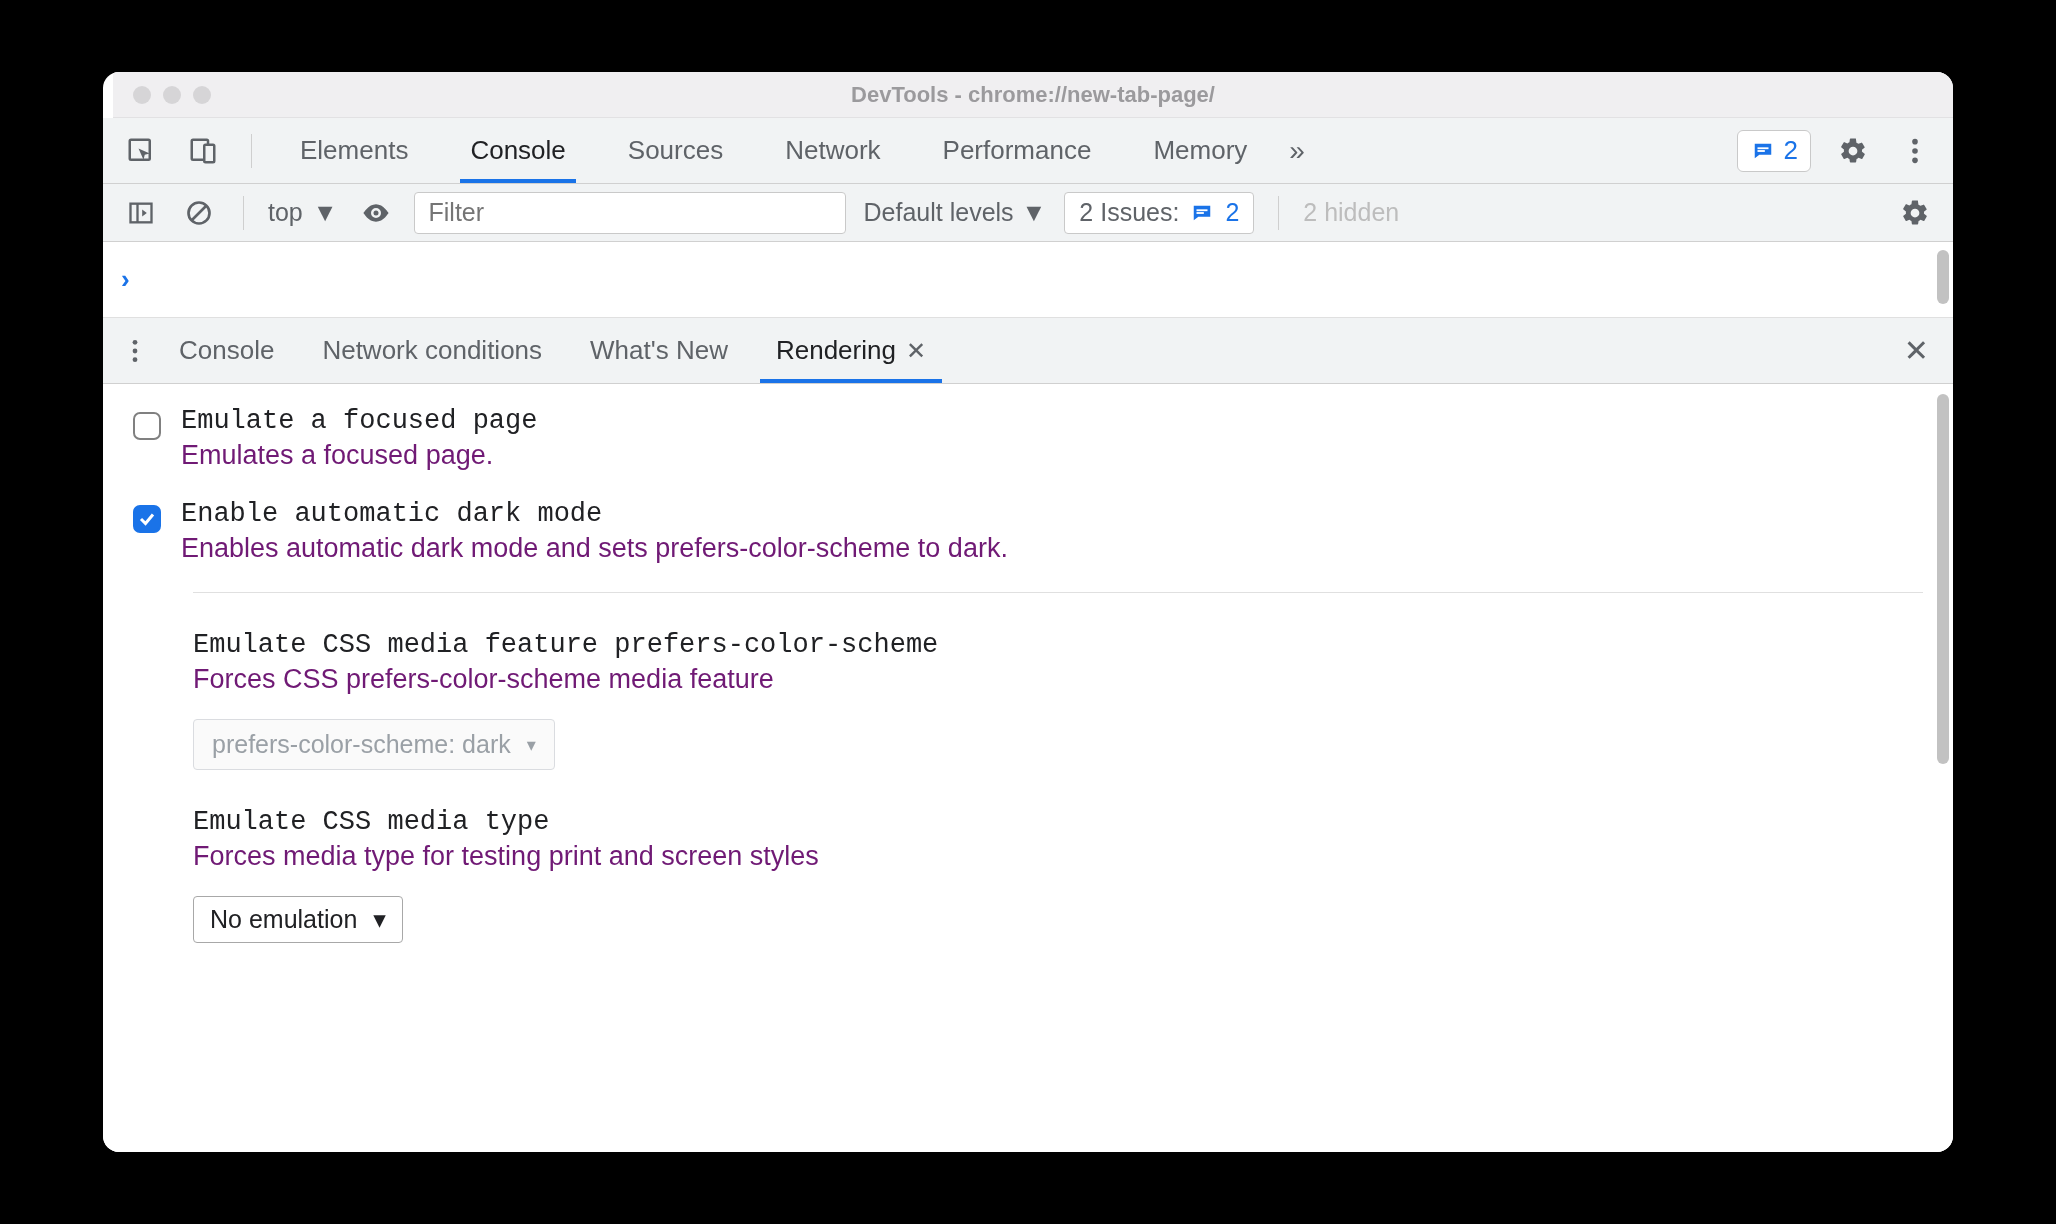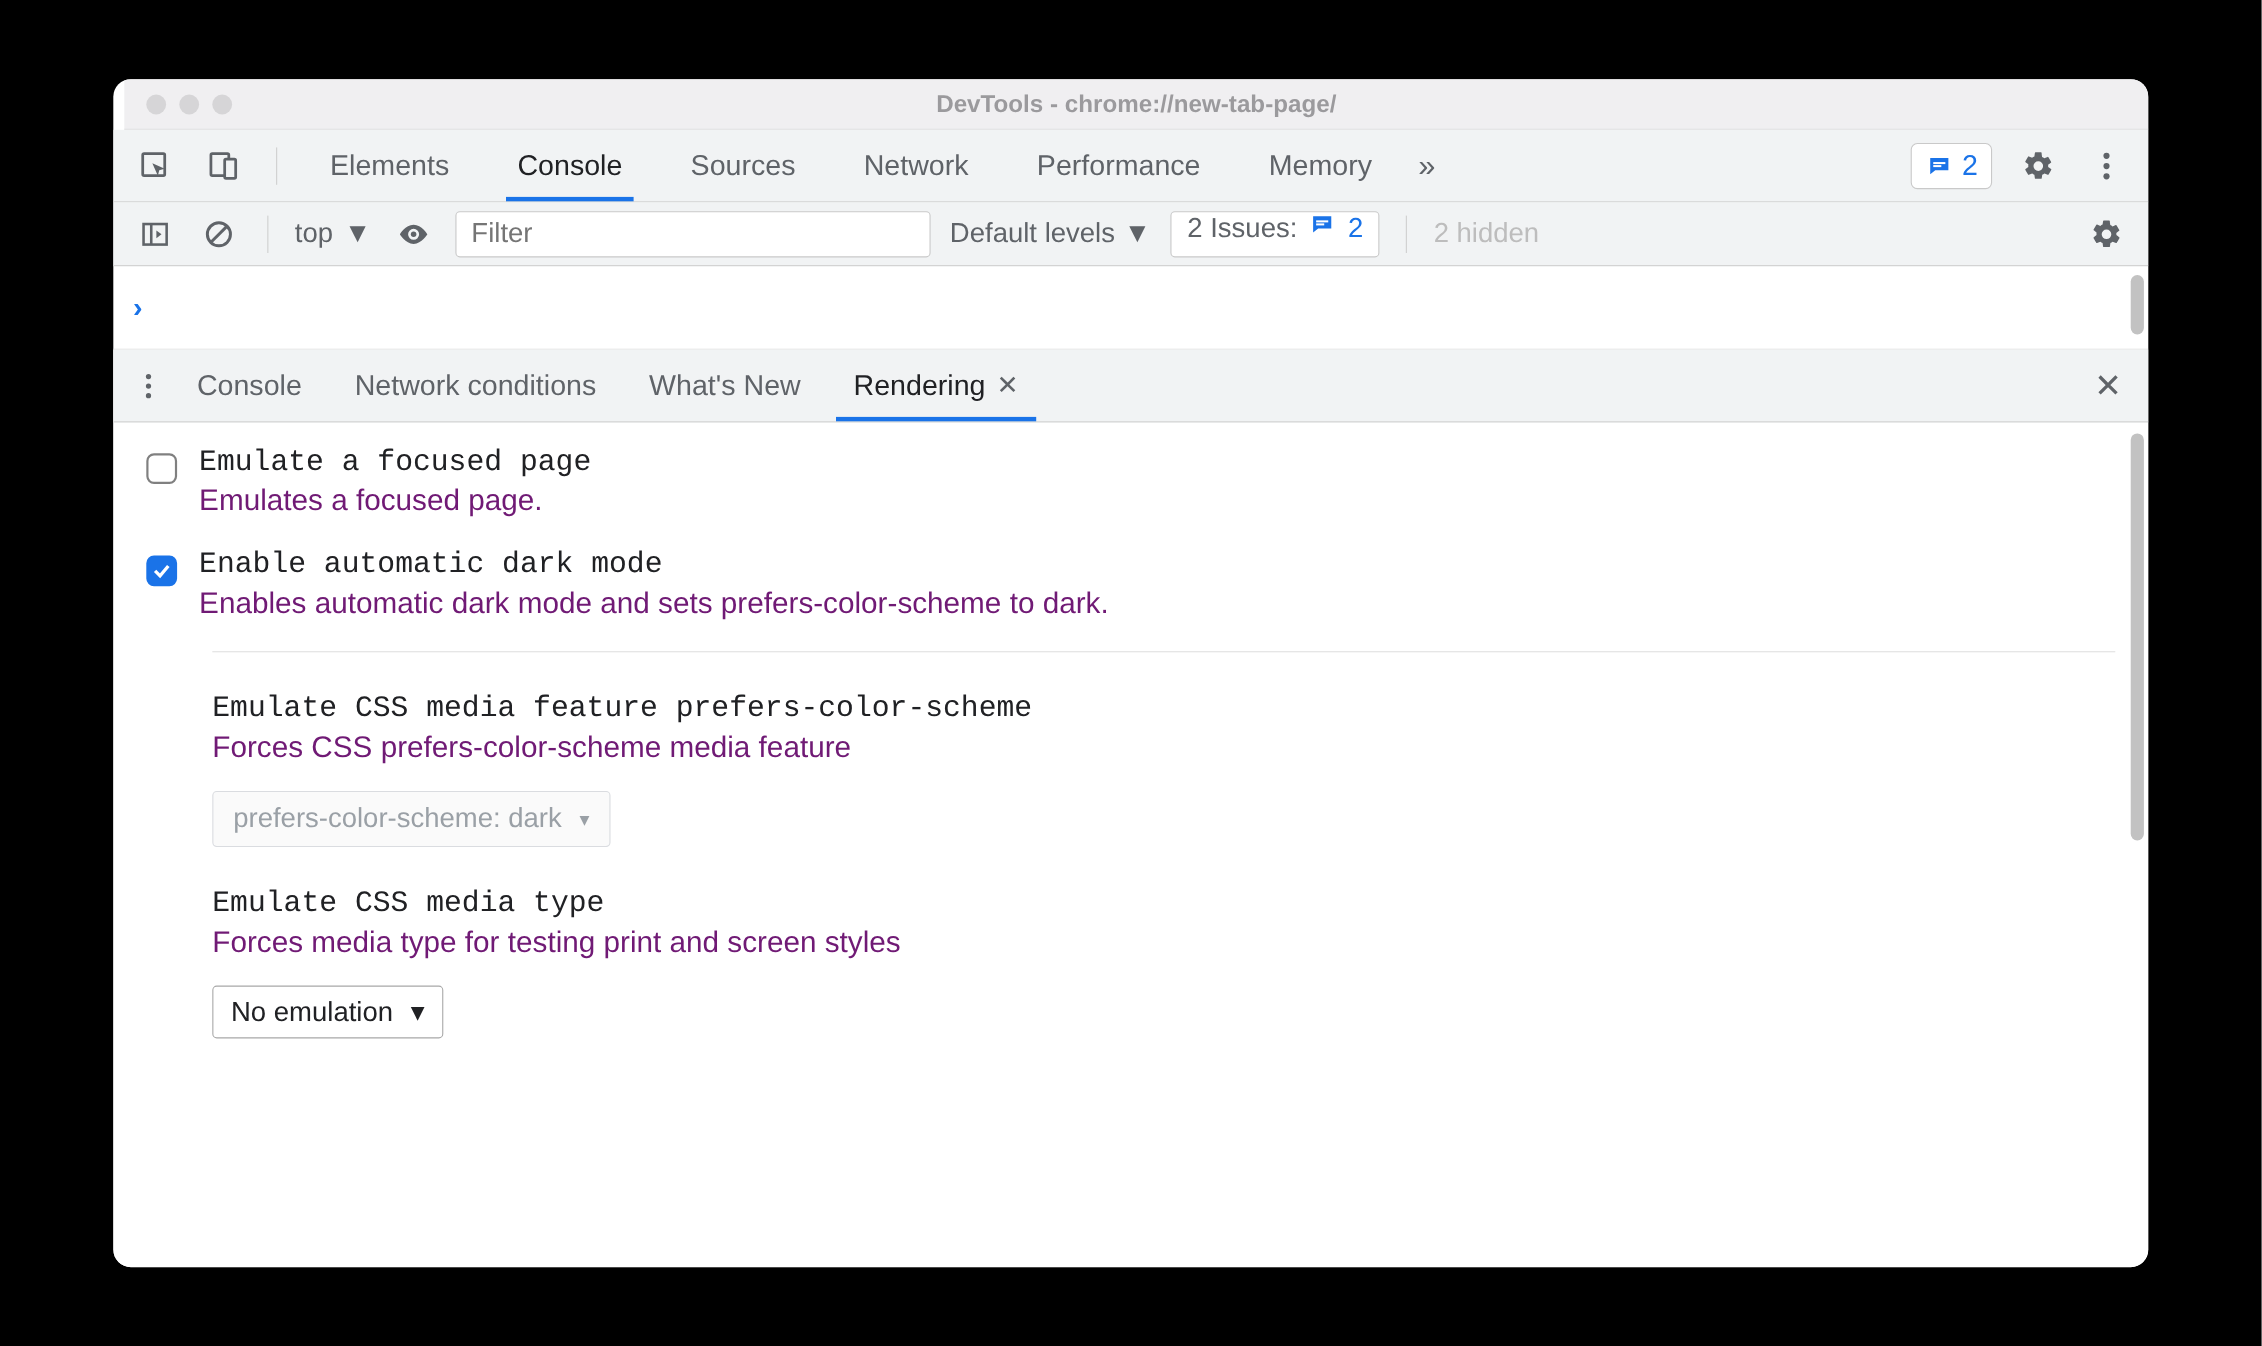--- a/index.html
+++ b/index.html
@@ -95,21 +95,21 @@
   .topsel {
     display:flex; align-items:center; gap:10px;
     font-size:25px; color:#5f6368;
   }
   .filterinput {
     background:#fff; border:1px solid #c9c9c9; border-radius:4px;
     height:42px; width:432px; padding:0 14px; font-size:25px; color:#5f6368;
   }
   .deflevels { font-size:25px; color:#5f6368; display:flex; align-items:center; gap:8px; }
   .issuesbox {
-    display:flex; align-items:flex-start; gap:10px;
+    display:flex; align-items:center; gap:10px;
     border:1px solid #c9c9c9; border-radius:4px; background:#fff;
     height:42px; padding:0 14px; font-size:25px; color:#5f6368;
   }
   .hiddentxt { font-size:25px; color:#bdbdbd; }
   
   
   .consoleprompt {
     height: 76px; border-bottom:1px solid #e0e0e0;
     display:flex; align-items:center; padding:0 18px;
     position:relative;

